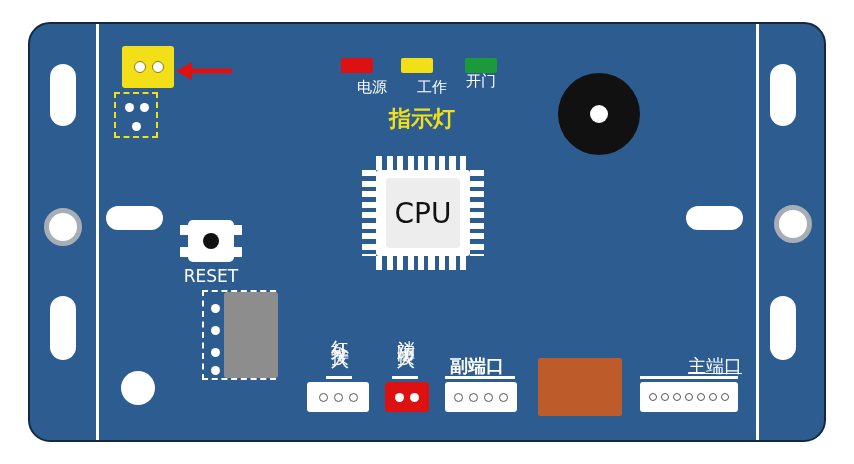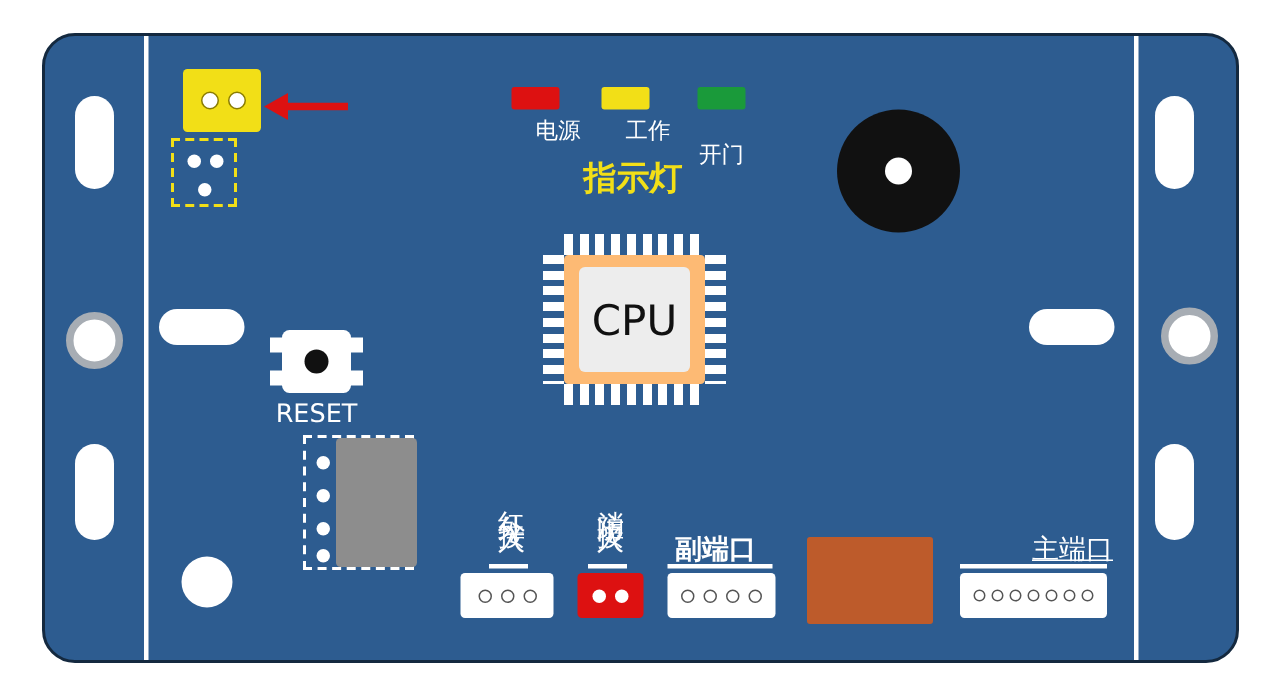--- a/index.html
+++ b/index.html
@@ -20,21 +20,21 @@
   .antenna-conn{width:52px;height:42px;background:#f2df17;border-radius:3px;}
   .antenna-conn .pinhole{position:absolute;width:10px;height:10px;border-radius:50%;background:#ffffff;border:1px solid #8a7c00;}
   .dashed-box{width:44px;height:46px;border:2px dashed #f2df17;box-sizing:border-box;}
   .dot{position:absolute;width:9px;height:9px;border-radius:50%;background:#ffffff;}
   .wh-label{color:#ffffff;font-size:16px;line-height:20px;text-align:center;}
   .led{width:32px;height:15px;border-radius:2px;}
   .led-label{width:60px;color:#ffffff;font-size:15px;text-align:center;}
   .indicator-title{width:124px;text-align:center;color:#f2df17;font-size:22px;font-weight:bold;}
   .buzzer{width:82px;height:82px;border-radius:50%;background:#111111;}
   .buzzer-hole{position:absolute;left:32px;top:32px;width:18px;height:18px;border-radius:50%;background:#ffffff;}
-  .cpu-body{width:94px;height:86px;background:#fdba74;border-radius:3px;}
+  .cpu-body{width:94px;height:86px;background:#ffffff;border-radius:3px;}
   .cpu-core{position:absolute;left:10px;top:8px;width:74px;height:70px;background:#ededed;border-radius:4px;
     display:flex;align-items:center;justify-content:center;font-size:28px;color:#111;font-weight:500;}
   .pins-h{height:14px;background:repeating-linear-gradient(90deg,#ffffff 0 6px,transparent 6px 10.5px);}
   .pins-v{width:14px;background:repeating-linear-gradient(180deg,#ffffff 0 6px,transparent 6px 10.5px);}
   .reset-btn{width:46px;height:42px;background:#ffffff;border-radius:5px;}
   .reset-dot{position:absolute;left:15px;top:13px;width:16px;height:16px;border-radius:50%;background:#111111;}
   .reset-leg{position:absolute;width:8px;height:10px;background:#ffffff;}
   .reset-label{width:78px;text-align:center;color:#ffffff;font-size:17px;}
   .ic-dashed{width:74px;height:90px;border:2px dashed #ffffff;box-sizing:border-box;}
   .ic-chip{width:54px;height:86px;background:#8d8d8d;border-radius:3px;}
@@ -82,22 +82,22 @@
   <svg class="abs" style="left:146px;top:34px;" width="58" height="26" viewBox="0 0 58 26">
     <line x1="14" y1="13" x2="56" y2="13" stroke="#dd1111" stroke-width="5"></line>
     <polygon points="0,13 16,4 16,22" fill="#dd1111"></polygon>
   </svg>
 
 
   <div class="abs led" style="left: 311px; top: 34px; background: rgb(221, 17, 17);"></div>
   <div class="abs led" style="left: 371px; top: 34px; background: rgb(242, 223, 23);"></div>
   <div class="abs led" style="left: 435px; top: 34px; background: rgb(26, 154, 58);"></div>
   <div class="abs led-label" style="left:297px;top:54px;text-align:right;">电源</div>
-  <div class="abs led-label" style="left:372px;top:54px;">工作</div>
-  <div class="abs led-label" style="left:421px;top:70px;">开门</div>
+  <div class="abs led-label" style="left:357px;top:54px;text-align:right;">工作</div>
+  <div class="abs led-label" style="left:421px;top:48px;">开门</div>
   <div class="abs indicator-title" style="left:330px;top:80px;">指示灯</div>
 
   <div class="abs buzzer" style="left:528px;top:49px;">
     <span class="buzzer-hole"></span>
   </div>
 
   <div class="abs pins-h" style="left:346px;top:132px;width:94px;"></div>
   <div class="abs pins-h" style="left:346px;top:232px;width:94px;"></div>
   <div class="abs pins-v" style="left:332px;top:146px;height:86px;"></div>
   <div class="abs pins-v" style="left:440px;top:146px;height:86px;"></div>

